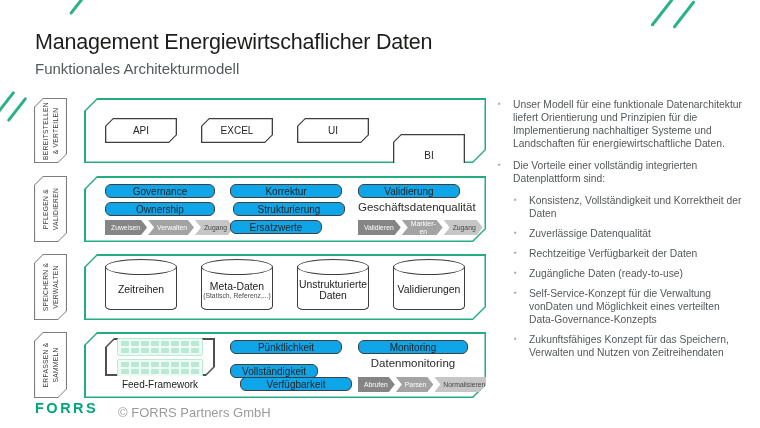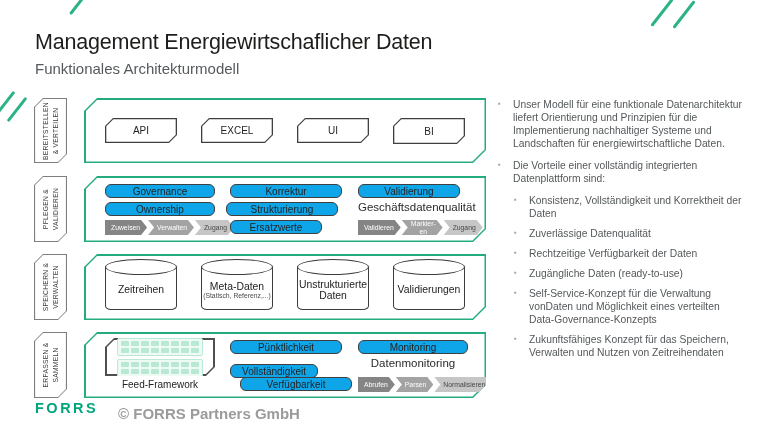--- a/index.html
+++ b/index.html
@@ -72,21 +72,21 @@
 
   
   .panel { position:absolute; left:496px; top:98px; width:250px; }
   .panel ul { list-style:none; }
   .panel li { position:relative; padding-left:17px; font-size:10.3px; line-height:13px; color:#54585a; margin-bottom:9px; }
   .panel li::before { content:'▪'; position:absolute; left:2px; top:-1px; font-size:8px; color:#a8a8a8; }
   .panel li.lvl2 { margin-left:16px; margin-bottom:7px; }
 
   
   .logo { position:absolute; left:35px; top:400px; font-size:14.5px; font-weight:800; letter-spacing:2.5px; color:#00a77d; }
-  .copyright { position:absolute; left:118px; top:405px; font-size:15px; color:#9b9b9b;font-weight:bold; }
+  .copyright { position:absolute; left:118px; top:405px; font-size:13px; color:#9b9b9b; }
 </style>
 </head>
 <body>
 
 <div class="slash" style="left:66px; top:4px; width:22px;"></div>
 <div class="slash" style="left:-10px; top:102px; width:30px;"></div>
 <div class="slash" style="left:2px; top:108px; width:30px;"></div>
 <div class="slash" style="left:645px; top:11px; width:34px;"></div>
 <div class="slash" style="left:667px; top:13px; width:34px;"></div>
 
@@ -106,21 +106,21 @@
         <div class="blabel">API</div>
     </div>
     <div class="bbox" style="left:117px; top:20px; width:72px; height:25px;">
       <div class="bfill"></div>
         <div class="blabel">EXCEL</div>
     </div>
     <div class="bbox" style="left:213px; top:20px; width:72px; height:25px;">
       <div class="bfill"></div>
         <div class="blabel">UI</div>
     </div>
-    <div class="bbox" style="left:309px; top:20px; width:72px; height:26px;text-align:center;">
+    <div class="bbox" style="left:309px; top:36px; width:72px; height:42px;text-align:center;">
       <div class="bfill"></div>
         <div class="blabel">BI</div>
     </div>
   </div>
 </div>
 
 <div class="vlabel" style="top:176px; height:66px;">
   <div class="vfill"></div>
   <div class="vtext">PFLEGEN &amp;
 VALIDIEREN</div>
@@ -130,21 +130,21 @@
   <div class="ccontent">
     <div class="rbox" style="left:21px; top:8px; width:110px;">Governance</div>
     <div class="rbox" style="left:21px; top:26px; width:110px;">Ownership</div>
     <div class="chevrow" style="left:21px; top:44px;">
       <div class="chev first c1">Zuweisen</div>
       <div class="chev mid c2">Verwalten</div>
       <div class="chev last c3">Zugang</div>
     </div>
 
     <div class="rbox" style="left:146px; top:8px; width:112px;">Korrektur</div>
-    <div class="rbox" style="left:142px; top:26px; width:112px;">Strukturierung</div>
+    <div class="rbox" style="left:149px; top:26px; width:112px;">Strukturierung</div>
     <div class="rbox" style="left:146px; top:44px; width:92px;">Ersatzwerte</div>
 
     <div class="rbox" style="left:274px; top:8px; width:102px;">Validierung</div>
     <div class="coltext" style="left:274px; top:25px; width:110px;">Geschäftsdatenqualität</div>
     <div class="chevrow" style="left:274px; top:44px;">
       <div class="chev first c1">Validieren</div>
       <div class="chev mid c2">Markier-
 en</div>
       <div class="chev last c3">Zugang</div>
     </div>

